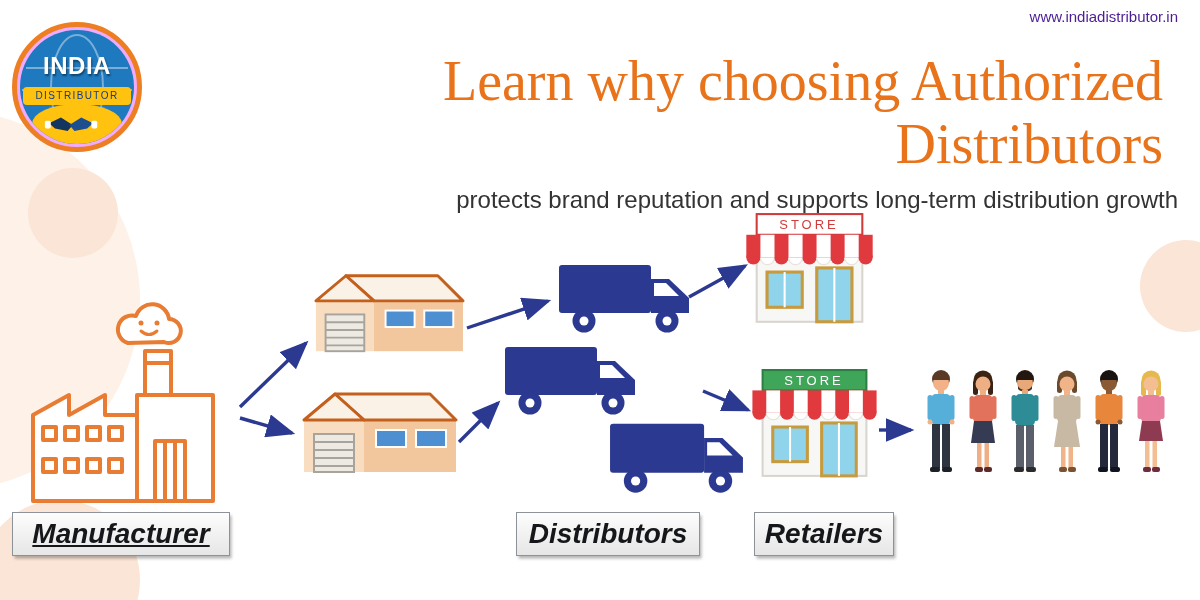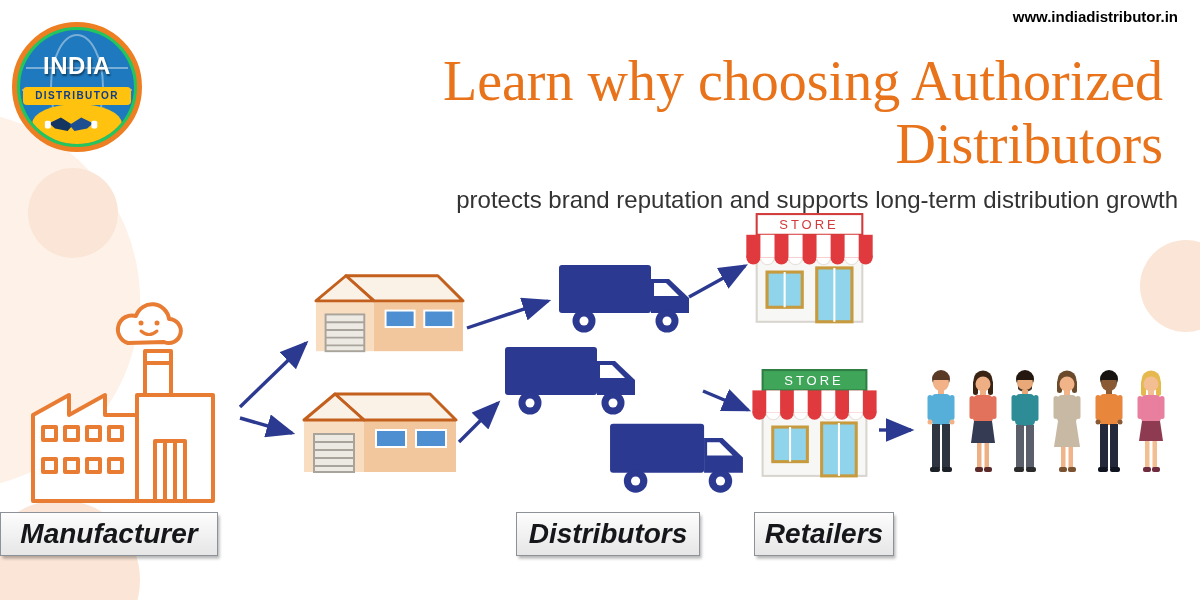--- a/index.html
+++ b/index.html
@@ -1,34 +1,34 @@
 <!DOCTYPE html>
 <html><head>
 <meta charset="utf-8">
 <style>
   html,body{margin:0;padding:0;background:#fff;}
   .canvas{position:relative;width:1200px;height:600px;background:#fff;overflow:hidden;
           font-family:"Liberation Sans",sans-serif;}
   .blob{position:absolute;border-radius:50%;background:#FBE5D6;z-index:0;}
   .blob.faint{background:#FDF1E8;}
-  .url{position:absolute;top:8px;right:22px;font-size:15px;color:#000000;font-weight:700;z-index:5;}
+  .url{position:absolute;top:8px;right:22px;font-size:15px;color:#4c1d95;font-weight:400;z-index:5;}
   .headline{position:absolute;top:38px;right:25px;text-align:right;color:#E8731A;
             font-family:"Liberation Serif",serif;font-size:56px;line-height:1.12;z-index:5;}
   .subtitle{position:absolute;top:186px;right:22px;font-size:24px;color:#333;font-weight:500;z-index:5;}
   
   .logo{position:absolute;left:12px;top:22px;width:120px;height:120px;border-radius:50%;
-        background:#22c55e;border:5px solid #EE7E22;z-index:6;}
+        background:#f0abfc;border:5px solid #EE7E22;z-index:6;}
   .logo-blue{position:absolute;inset:3px;border-radius:50%;background:#1E79BE;overflow:hidden;}
   .logo-globe{position:absolute;inset:0;width:100%;height:100%;}
   .logo-india{position:absolute;top:22px;left:0;right:0;text-align:center;color:#fff;
               font-weight:bold;font-size:24px;letter-spacing:.5px;text-shadow:1px 2px 2px rgba(0,0,0,.45);}
   .logo-bottom{position:absolute;left:12px;right:12px;bottom:0;height:40px;background:#FFC20E;
                border-radius:50% 50% 40% 40%;}
   .logo-banner{position:absolute;top:57px;left:3px;right:3px;height:18px;background:#FFC20E;
-               border-radius:4px;color:#0F3D8C;font-size:10px;font-weight:bold;letter-spacing:1.4px;
+               border-radius:4px;color:#0F3D8C;font-size:10px;font-weight:normal;letter-spacing:1.4px;
                line-height:18px;text-align:center;}
   .logo-shake{position:absolute;left:24px;right:24px;bottom:8px;height:22px;}
   
   .arrows{position:absolute;left:0;top:0;z-index:1;}
   .icon{position:absolute;z-index:2;}
   .people{position:absolute;left:921px;top:366px;display:flex;gap:2px;z-index:2;}
   .person{width:40px;height:117px;}
   .sign-text{position:absolute;z-index:3;text-align:center;font-weight:normal;letter-spacing:3px;
              font-size:13px;line-height:21px;}
   .stage-label{position:absolute;z-index:4;display:flex;align-items:center;justify-content:center;
@@ -279,17 +279,17 @@
       <rect x="6.5" y="29" width="5" height="23" rx="2.5" fill="#E87F9E"></rect>
         <rect x="28.5" y="29" width="5" height="23" rx="2.5" fill="#E87F9E"></rect>
       <path d="M11 54 h18 l3 20 h-24 z" fill="#8E3B52"></path>
       <rect x="14" y="74" width="4.5" height="27" fill="#F4BE93"></rect>
         <rect x="21.5" y="74" width="4.5" height="27" fill="#F4BE93"></rect>
       <rect x="12" y="100" width="8" height="5" rx="2" fill="#6e2c3e"></rect>
         <rect x="21" y="100" width="8" height="5" rx="2" fill="#6e2c3e"></rect>
     </svg>
   </div>
 
-  <div class="stage-label" style="left:0;top:512px;width:216px;height:42px;">Manufacturer</div>
+  <div class="stage-label" style="left:12px;top:512px;width:216px;height:42px;text-decoration:underline;">Manufacturer</div>
   <div class="stage-label" style="left:516px;top:512px;width:182px;height:42px;">Distributors</div>
   <div class="stage-label" style="left:754px;top:512px;width:138px;height:42px;">Retailers</div>
 
 </div>
 
 </body></html>

